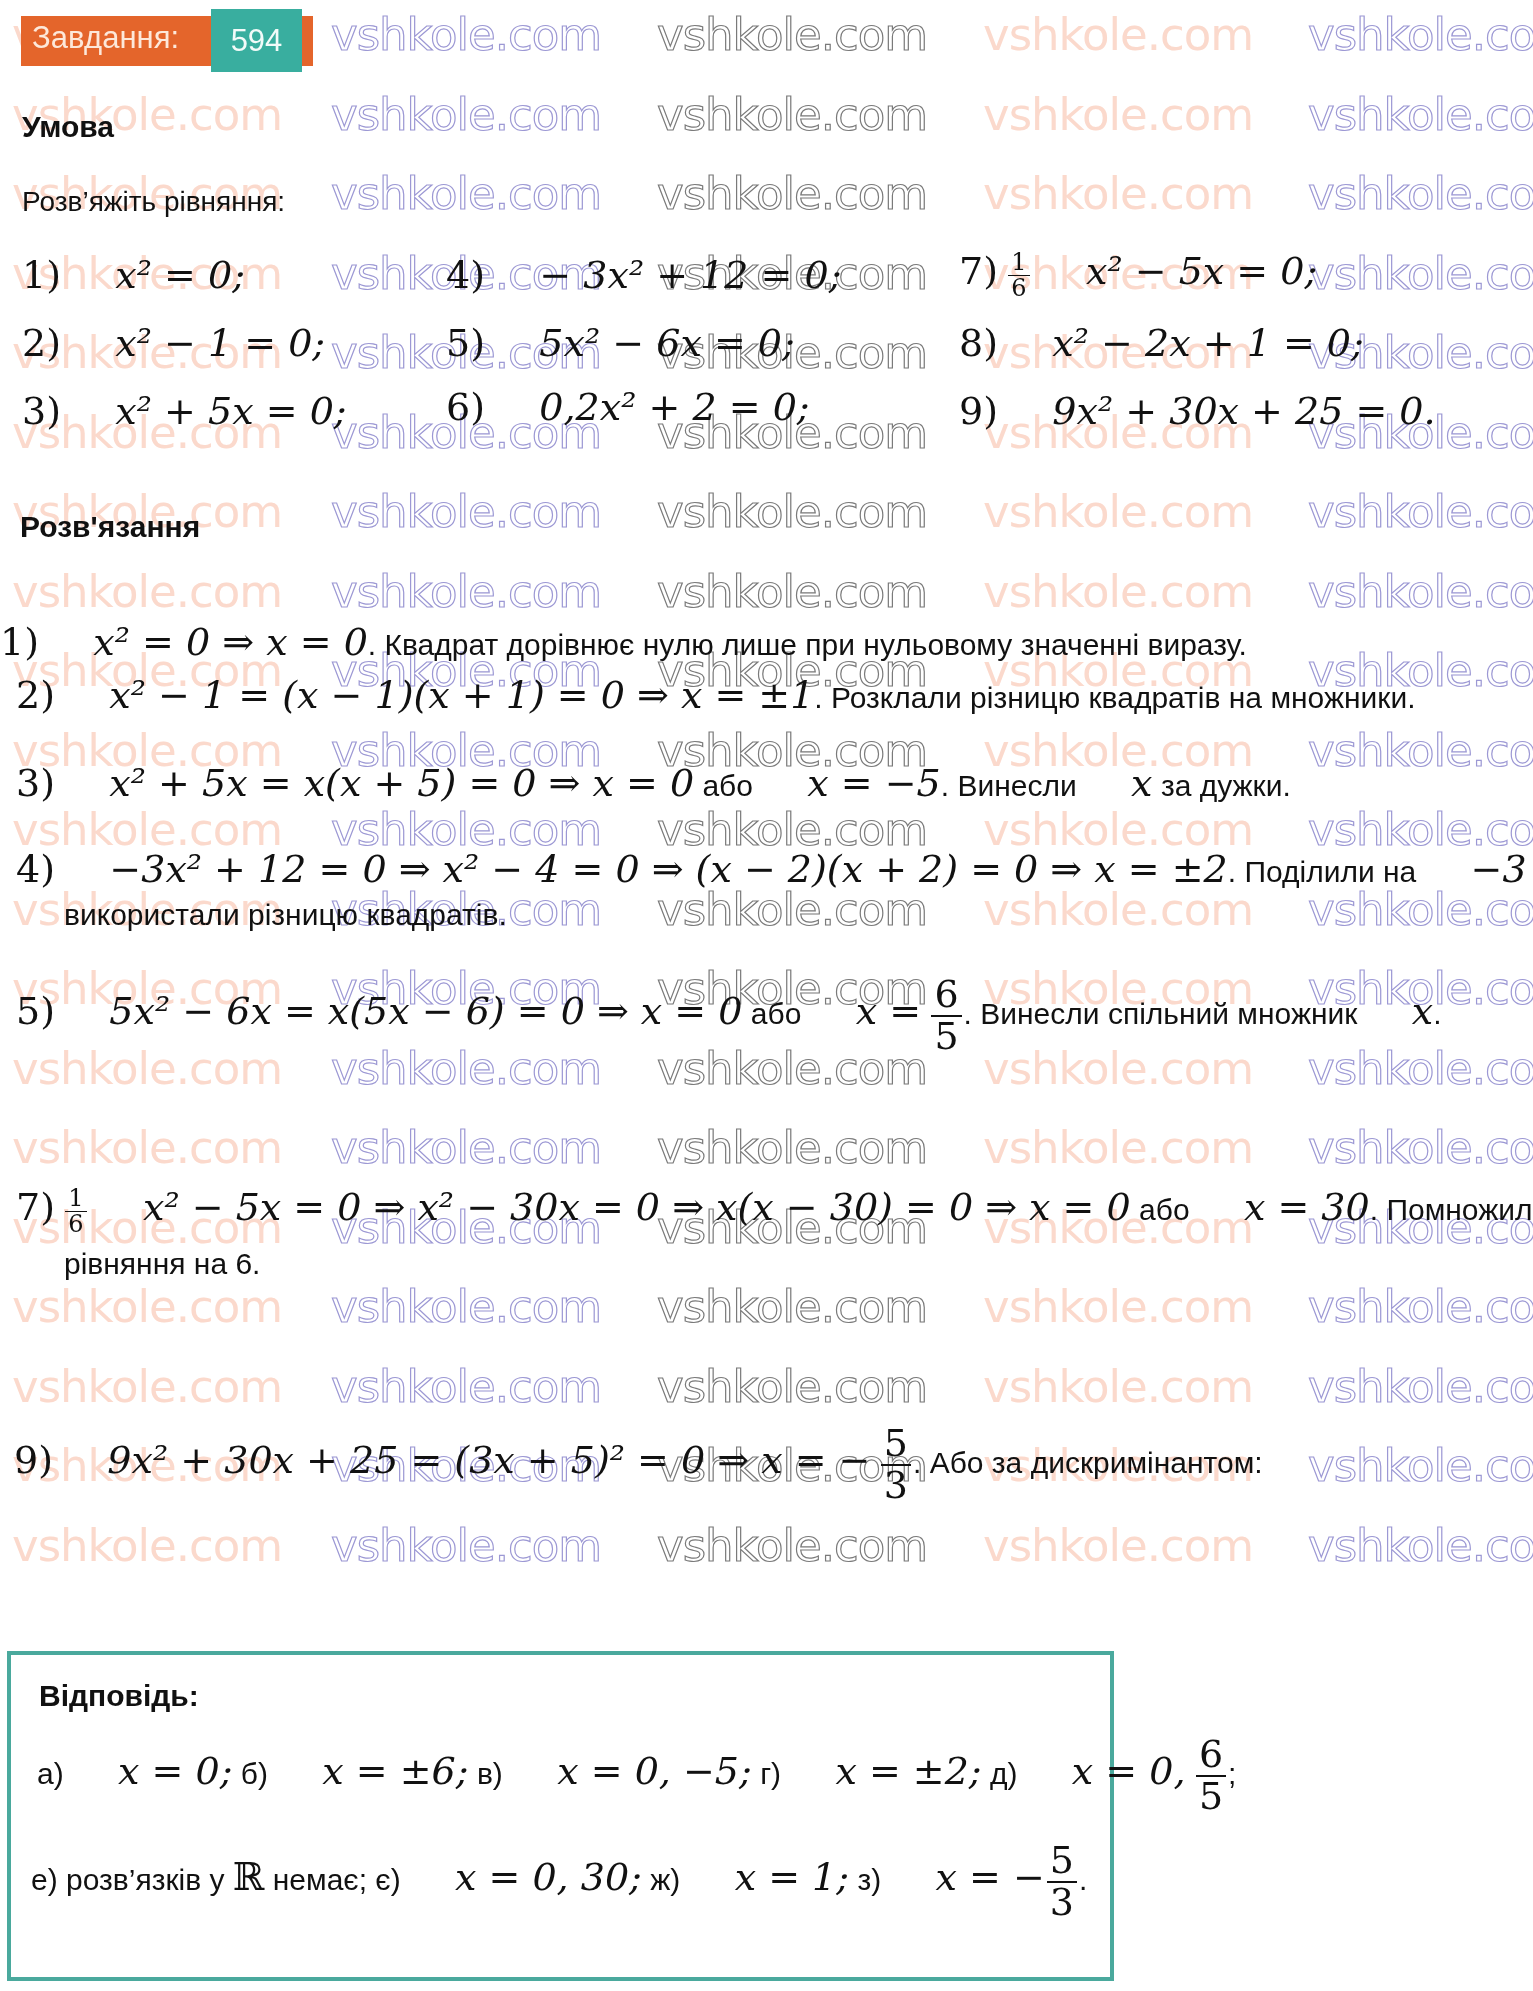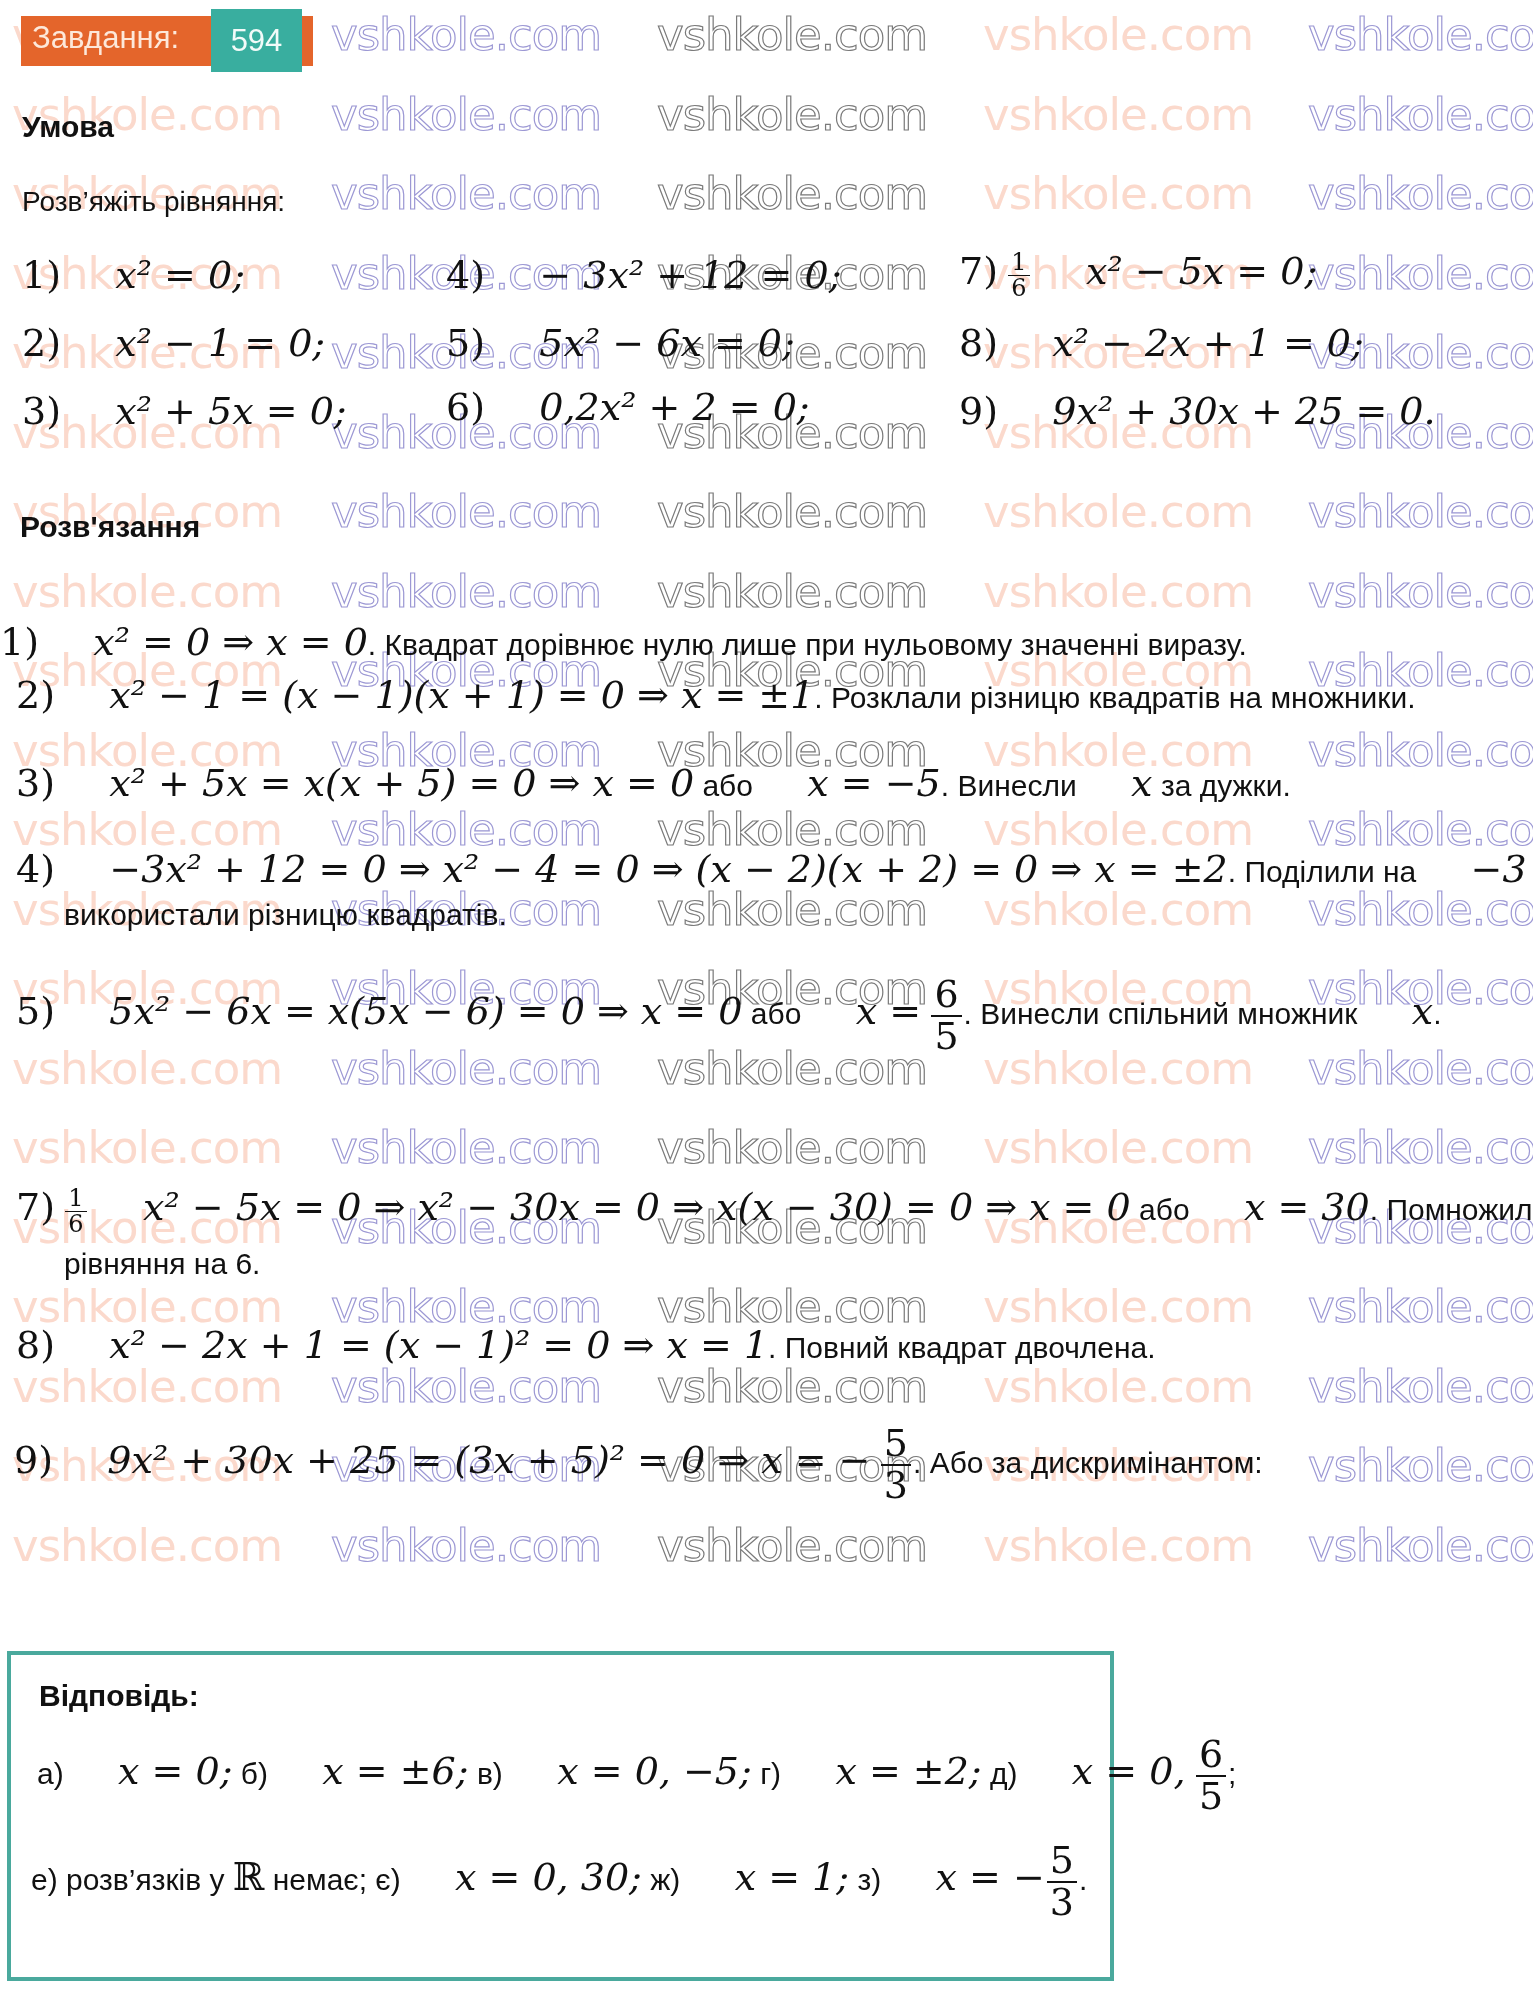--- a/index.html
+++ b/index.html
@@ -226,24 +226,20 @@
 
   <div class="line" style="left:16px; top:1186px;">
     <span class="m">7)</span>
     <span class="frac small"><span class="num">1</span><span class="den">6</span></span>
     <span class="mi">x² − 5x = 0 ⇒ x² − 30x = 0 ⇒ x(x − 30) = 0 ⇒ x = 0</span>
     <span>або</span>
     <span class="mi">x = 30</span><span>. Помножили</span>
   </div>
   <div class="line" style="left:64px; top:1249px;">рівняння на 6.</div>
 
-  <div class="line" style="left:16px; top:1326px;">
-    <span class="m">8)</span>
-    <span class="mi">x² − 2x + 1 = (x − 1)² = 0 ⇒ x = 1</span><span>. Повний квадрат двочлена.</span>
-  </div>
 
   <div class="line" style="left:14px; top:1424px;">
     <span class="m">9)</span>
     <span class="mi">9x² + 30x + 25 = (3x + 5)² = 0 ⇒ x = −</span>
     <span class="frac"><span class="num">5</span><span class="den">3</span></span><span>. Або за дискримінантом:</span>
   </div>
 
 </div>
 
 <div class="answer-box">

